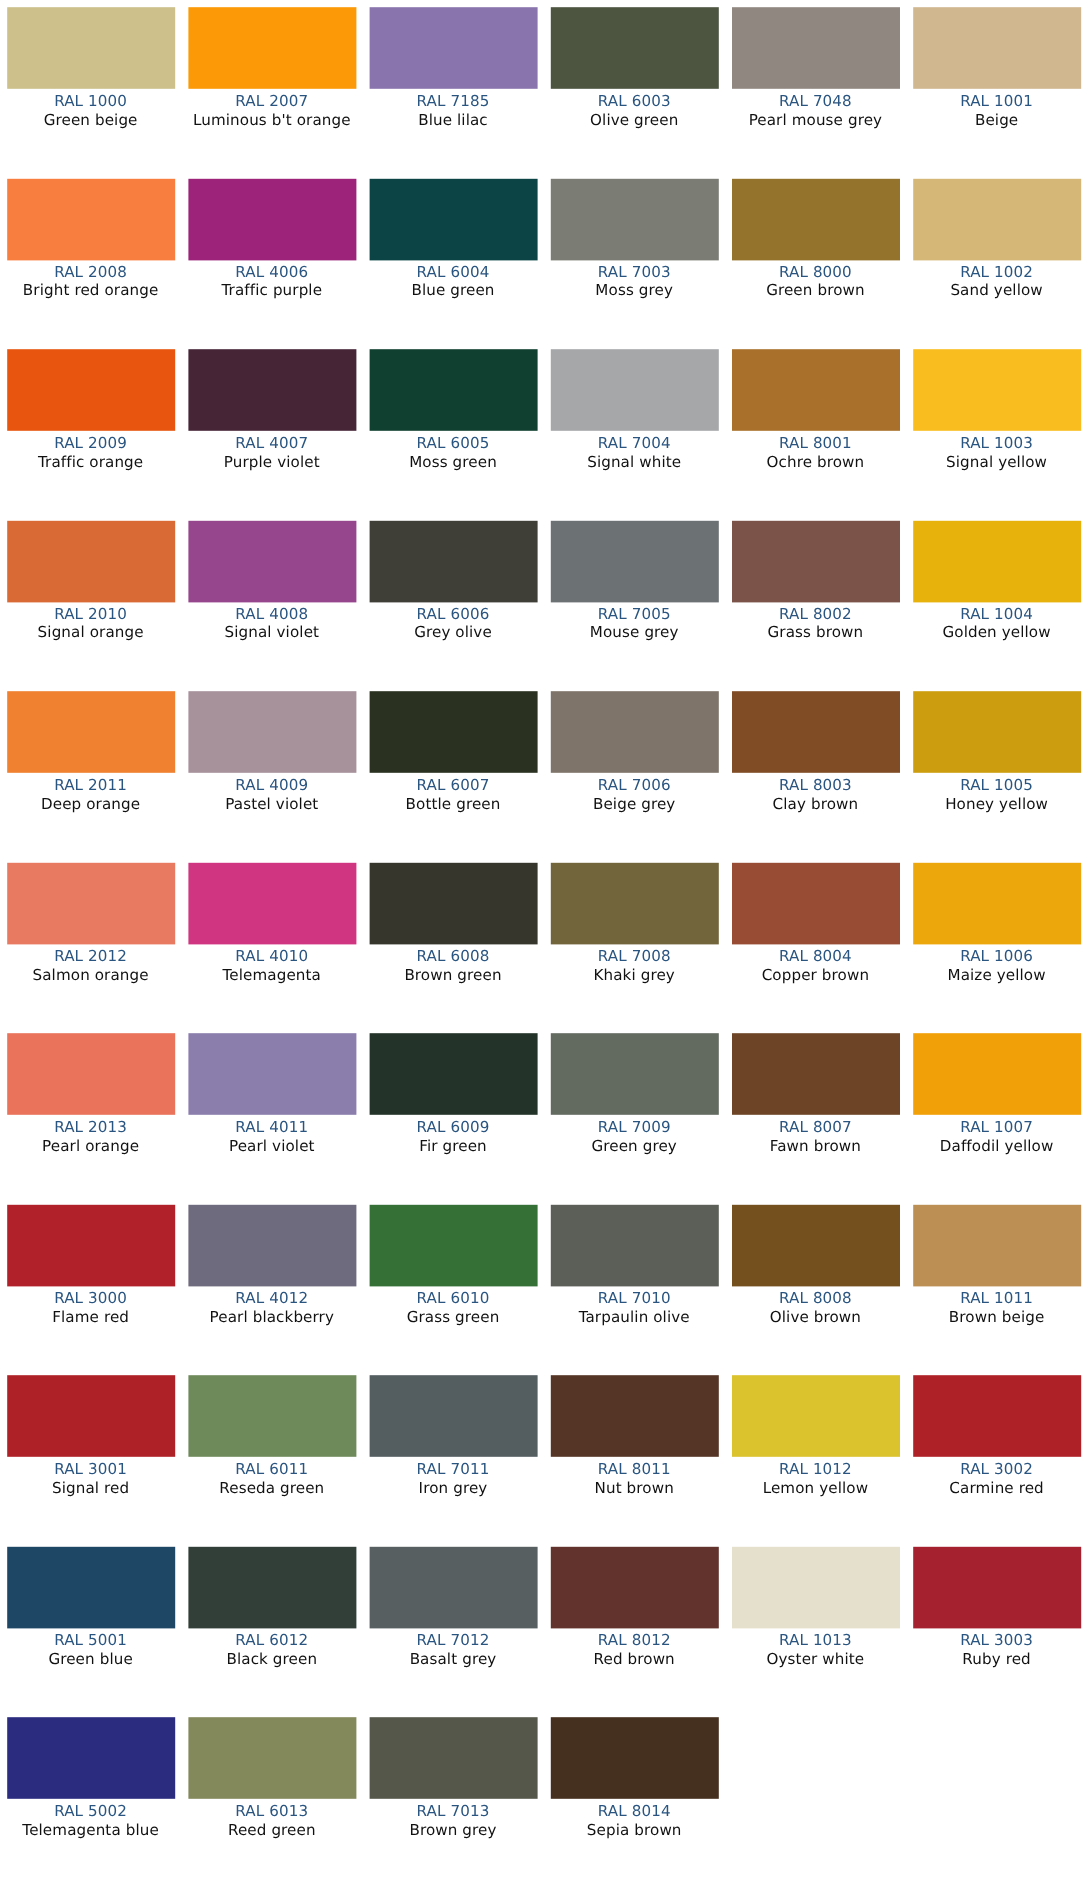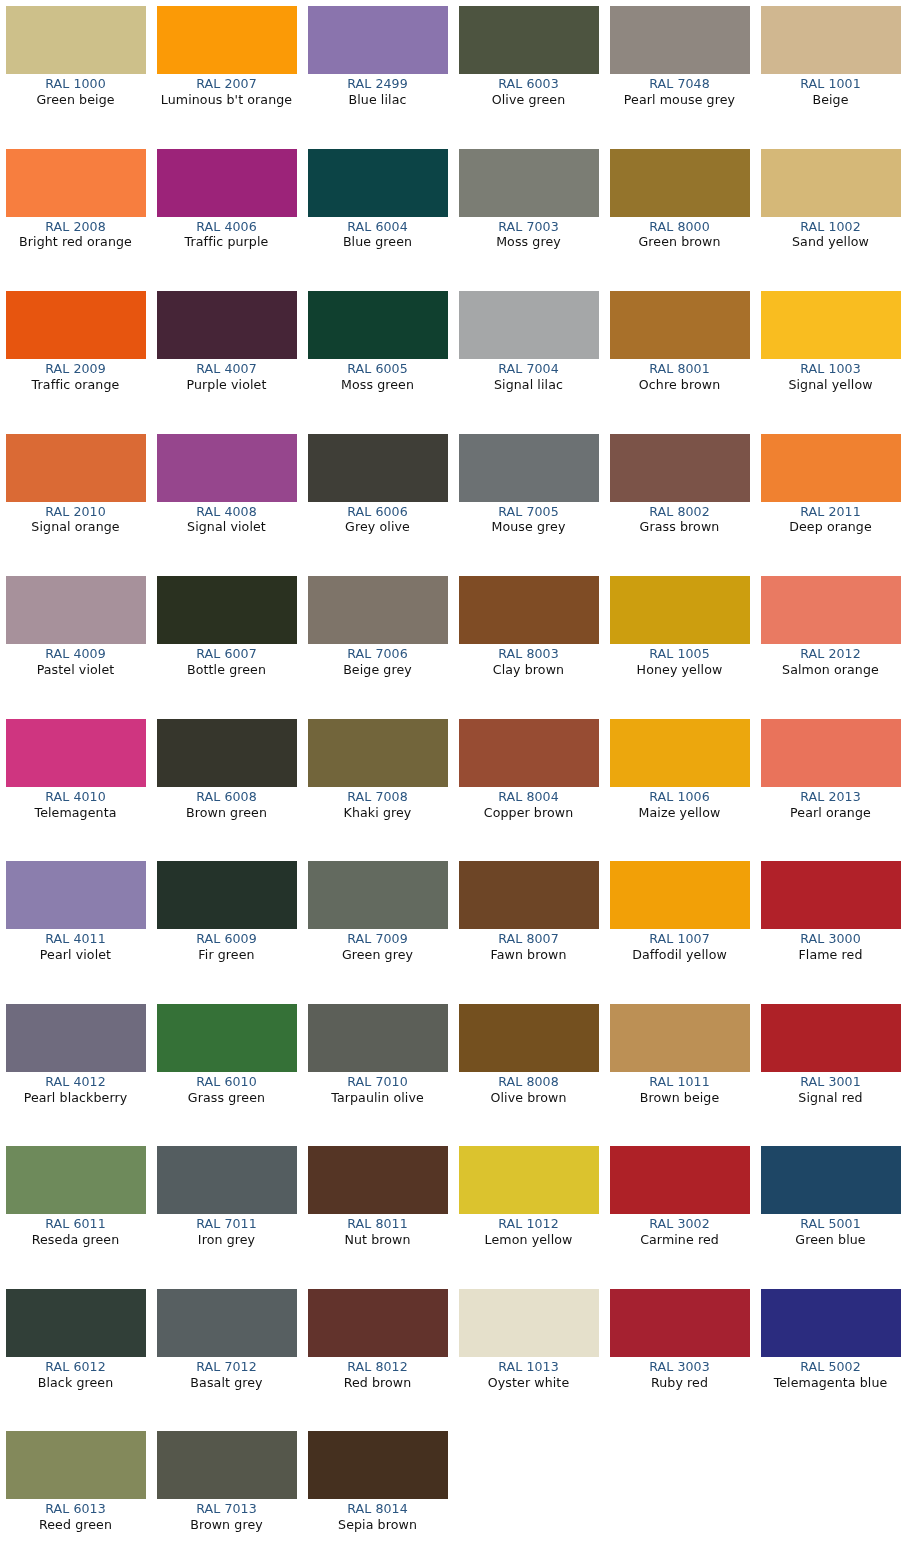--- a/index.html
+++ b/index.html
@@ -72,21 +72,21 @@
     <div class="color-cell">
       <div class="swatch" style="background-color: rgb(251, 154, 6);"></div>
       <div class="cell-text">
         <span class="ral-code">RAL 2007</span>
         <span class="ral-name">Luminous b't orange</span>
       </div>
     </div>
     <div class="color-cell">
       <div class="swatch" style="background-color: rgb(138, 116, 173);"></div>
       <div class="cell-text">
-        <span class="ral-code">RAL 2499</span>
+        <span class="ral-code">RAL 7185</span>
         <span class="ral-name">Blue lilac</span>
       </div>
     </div>
     <div class="color-cell">
       <div class="swatch" style="background-color: rgb(77, 84, 64);"></div>
       <div class="cell-text">
         <span class="ral-code">RAL 6003</span>
         <span class="ral-name">Olive green</span>
       </div>
     </div>
@@ -164,21 +164,21 @@
       <div class="swatch" style="background-color: rgb(16, 64, 47);"></div>
       <div class="cell-text">
         <span class="ral-code">RAL 6005</span>
         <span class="ral-name">Moss green</span>
       </div>
     </div>
     <div class="color-cell">
       <div class="swatch" style="background-color: rgb(165, 167, 168);"></div>
       <div class="cell-text">
         <span class="ral-code">RAL 7004</span>
-        <span class="ral-name">Signal lilac</span>
+        <span class="ral-name">Signal white</span>
       </div>
     </div>
     <div class="color-cell">
       <div class="swatch" style="background-color: rgb(168, 112, 42);"></div>
       <div class="cell-text">
         <span class="ral-code">RAL 8001</span>
         <span class="ral-name">Ochre brown</span>
       </div>
     </div>
     <div class="color-cell">
@@ -214,20 +214,27 @@
       <div class="cell-text">
         <span class="ral-code">RAL 7005</span>
         <span class="ral-name">Mouse grey</span>
       </div>
     </div>
     <div class="color-cell">
       <div class="swatch" style="background-color: rgb(123, 83, 72);"></div>
       <div class="cell-text">
         <span class="ral-code">RAL 8002</span>
         <span class="ral-name">Grass brown</span>
+      </div>
+    </div>
+    <div class="color-cell">
+      <div class="swatch" style="background-color: rgb(232, 178, 13);"></div>
+      <div class="cell-text">
+        <span class="ral-code">RAL 1004</span>
+        <span class="ral-name">Golden yellow</span>
       </div>
     </div>
     <div class="color-cell">
       <div class="swatch" style="background-color: rgb(240, 129, 48);"></div>
       <div class="cell-text">
         <span class="ral-code">RAL 2011</span>
         <span class="ral-name">Deep orange</span>
       </div>
     </div>
     <div class="color-cell">

